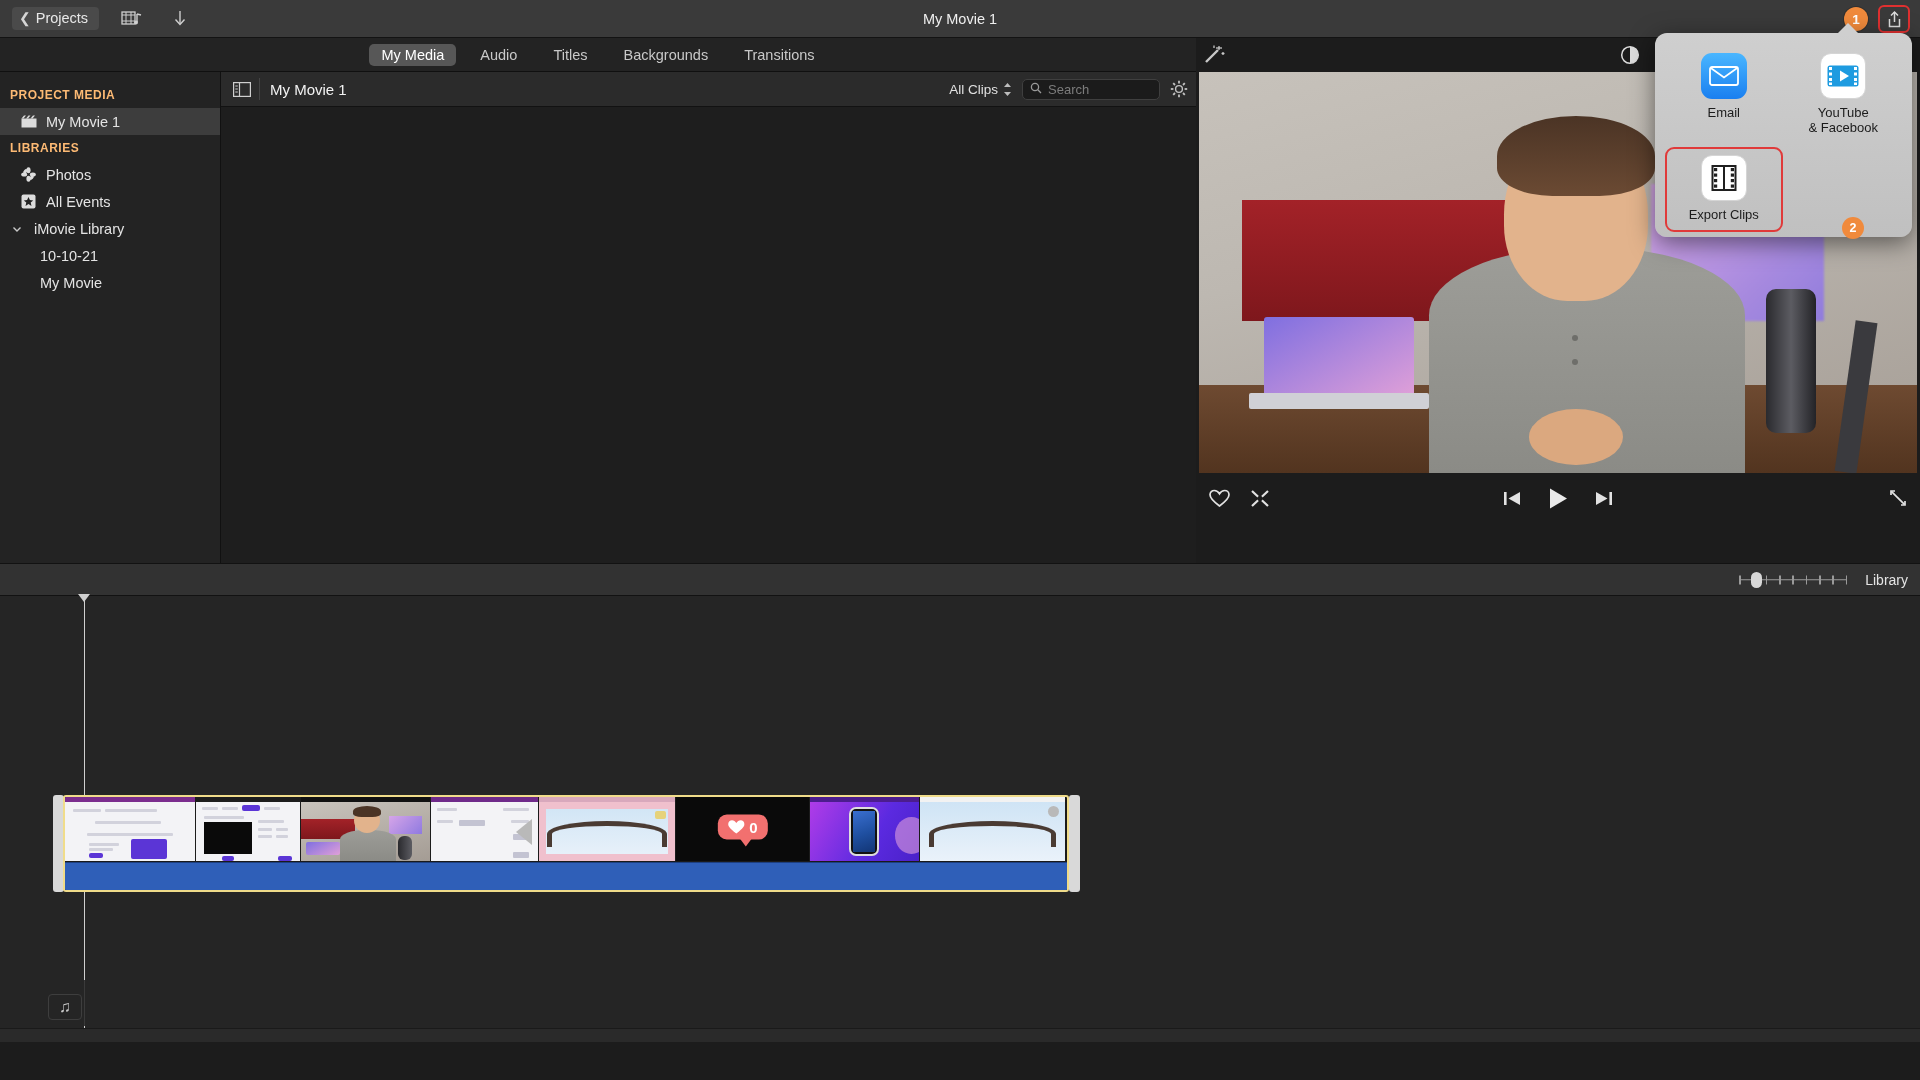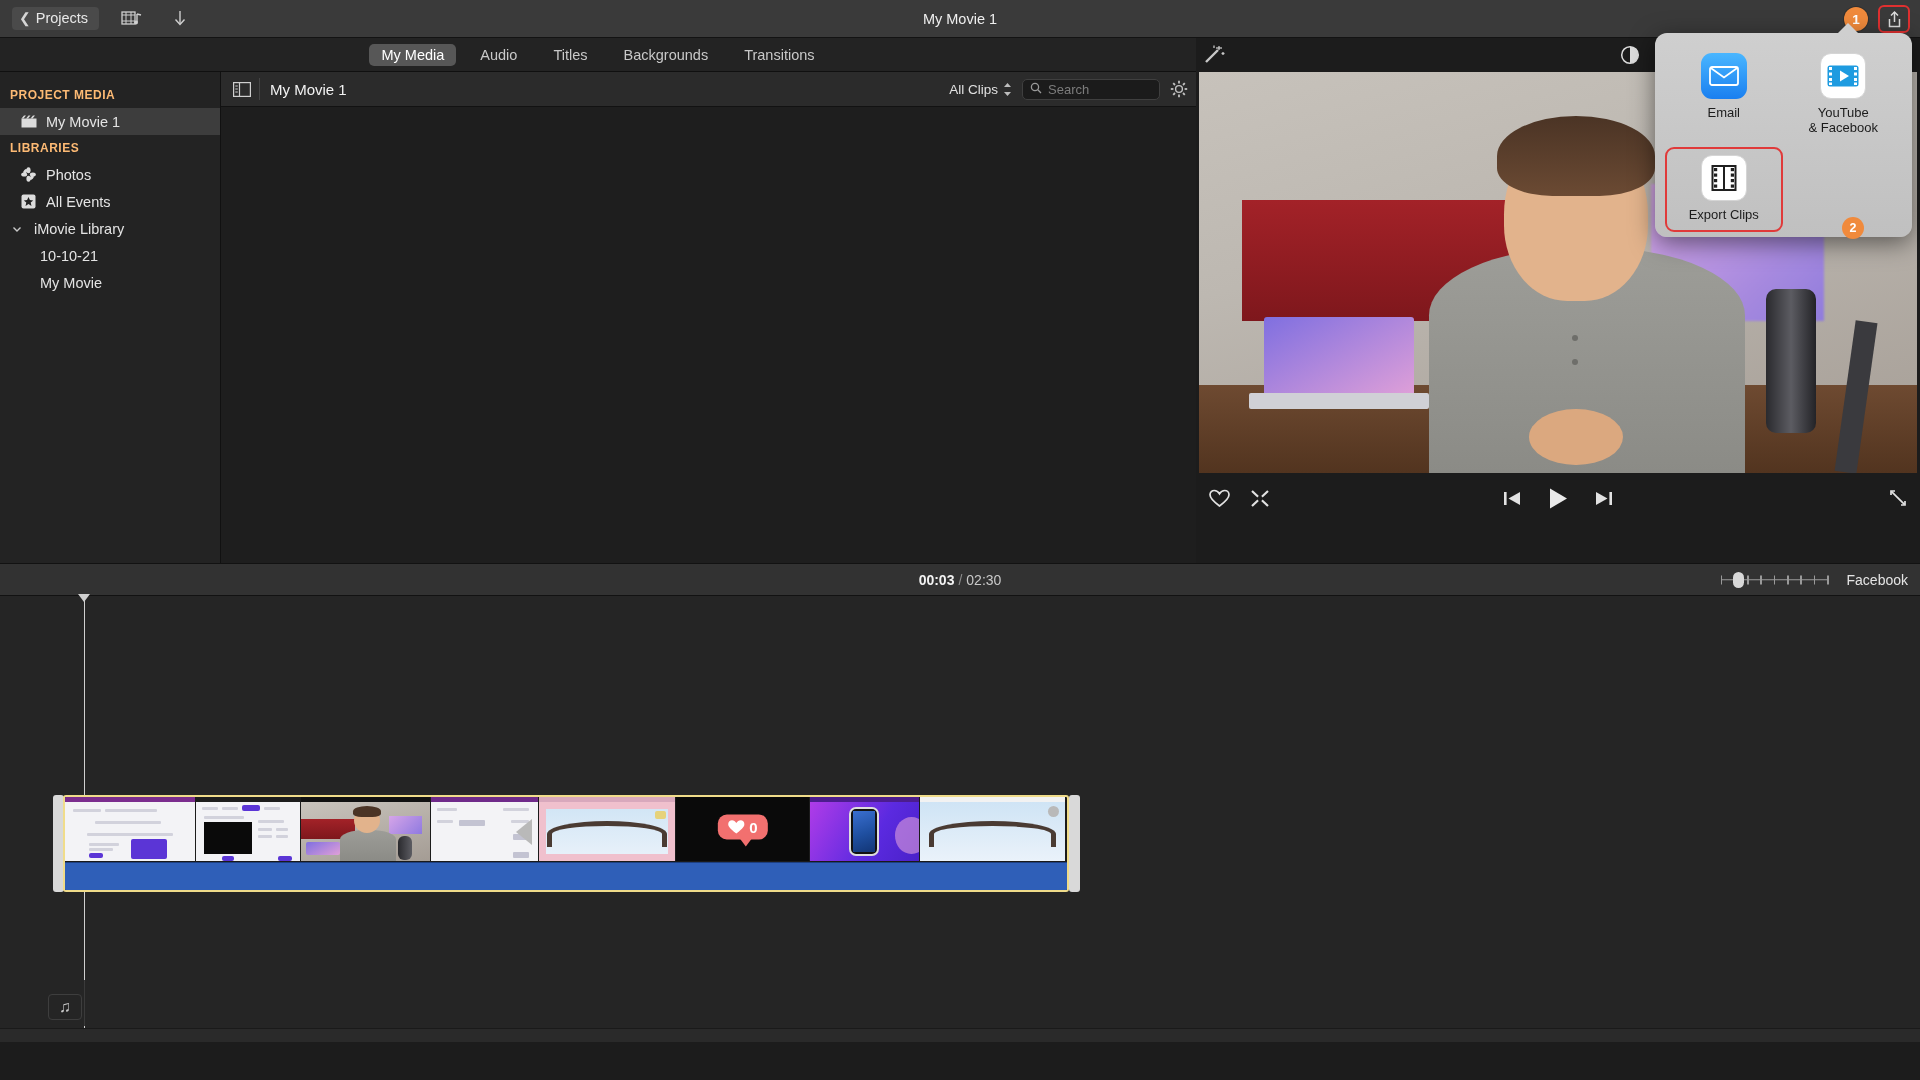--- a/index.html
+++ b/index.html
@@ -563,40 +563,37 @@
         <svg width="20" height="20" viewBox="0 0 20 20">
           <path d="M3 7 L3 3 L7 3" fill="none" stroke="#e2e2e2" stroke-width="1.7"></path>
           <path d="M17 13 L17 17 L13 17" fill="none" stroke="#e2e2e2" stroke-width="1.7"></path>
           <line x1="3.6" y1="3.6" x2="16.4" y2="16.4" stroke="#e2e2e2" stroke-width="1.7"></line>
         </svg>
       </div>
     </div>
   </div>
 
   <div class="tl-bar">
-    <div class="tl-time">
-      <b>00:03</b><span class="sep">/</span><span>02:30</span>
-    </div>
     <div class="tl-right">
       <div class="zoom-slider">
         <div class="zs-line"></div>
         <div class="zs-ticks">
           <i></i>
             <i></i>
             <i></i>
             <i></i>
             <i></i>
             <i></i>
             <i></i>
             <i></i>
             <i></i>
         </div>
         <div class="zs-knob"></div>
       </div>
-      <div class="settings-btn">Facebook</div>
+      <div class="settings-btn">Library</div>
     </div>
   </div>
 
   <div class="timeline">
     <div class="tl-ruler"></div>
     <div class="playhead-tri"></div>
     <div class="playhead"></div>
 
     <div class="tl-handle-l"></div>
     <div class="tl-handle-r"></div>

